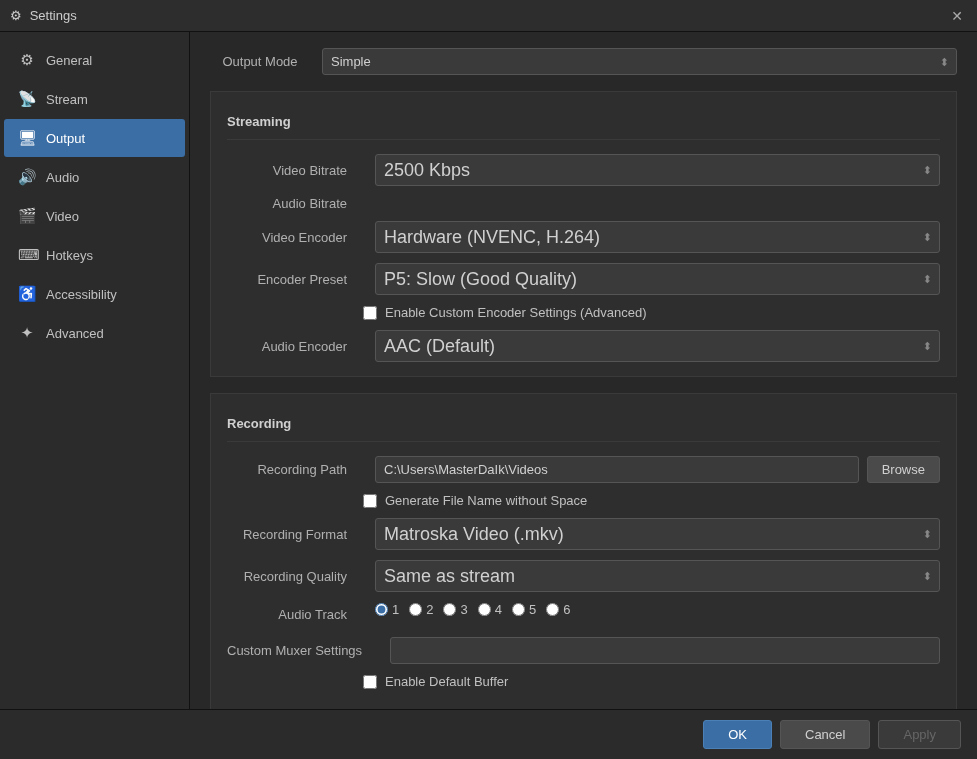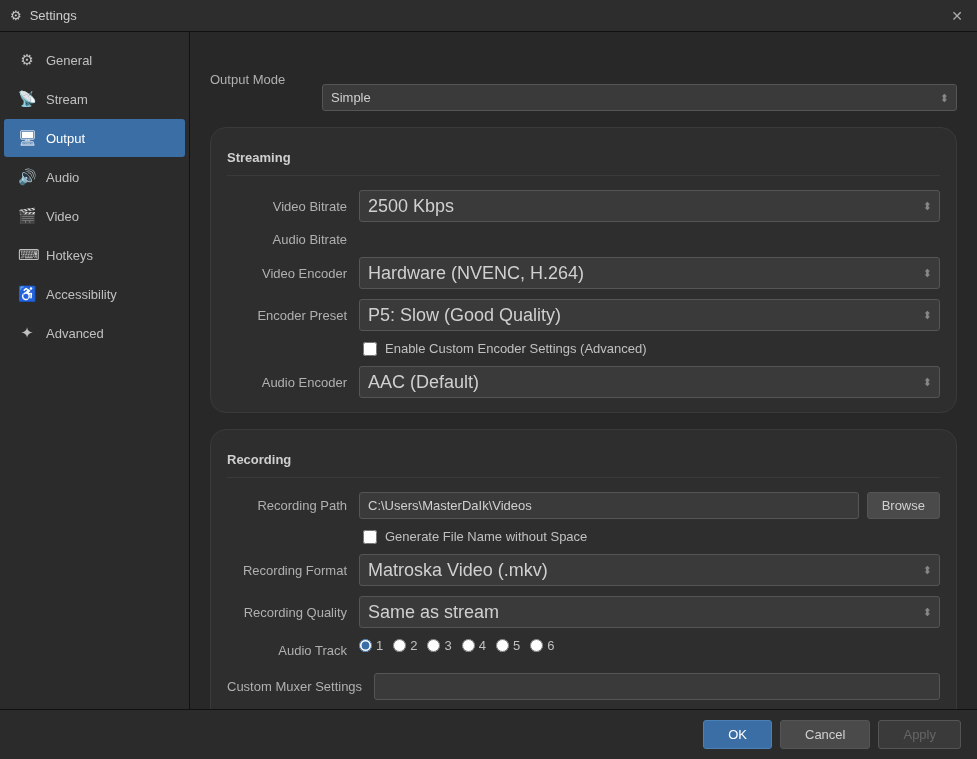--- a/index.html
+++ b/index.html
@@ -101,27 +101,26 @@
     
     .output-mode-row {
       display: flex;
       align-items: center;
       margin-bottom: 16px;
       gap: 12px;
     }
     .output-mode-label {
       color: #b0b0b0;
       min-width: 100px;
-      text-align: left;
+      text-align: center;
       font-size: 13px;
     }
     .select-wrap {
       position: relative;
       flex: 1;
-      margin-top: 36px;
     }
     .select-wrap select {
       width: 100%;
       background: #3a3a3a;
       border: 1px solid #555;
       color: #d0d0d0;
       padding: 5px 28px 5px 8px;
       font-size: 13px;
       border-radius: 3px;
       appearance: none;
@@ -146,29 +145,29 @@
       color: #d0d0d0;
       padding: 8px 0 10px 0;
       border-bottom: 1px solid #3a3a3a;
       margin-bottom: 14px;
     }
 
     
     .section-block {
       background: #2e2e2e;
       border: 1px solid #3a3a3a;
-      border-radius: 16px;
+      border-radius: 0;
       padding: 14px 16px;
       margin-bottom: 16px;
     }
     .form-row {
       display: flex;
       align-items: center;
       margin-bottom: 10px;
-      gap: 12px;
+      gap: 28px;
     }
     .form-row:last-child { margin-bottom: 0; }
     .form-label {
       color: #b0b0b0;
       min-width: 120px;
       text-align: right;
       font-size: 13px;
       flex-shrink: 0;
     }
     .form-control {

